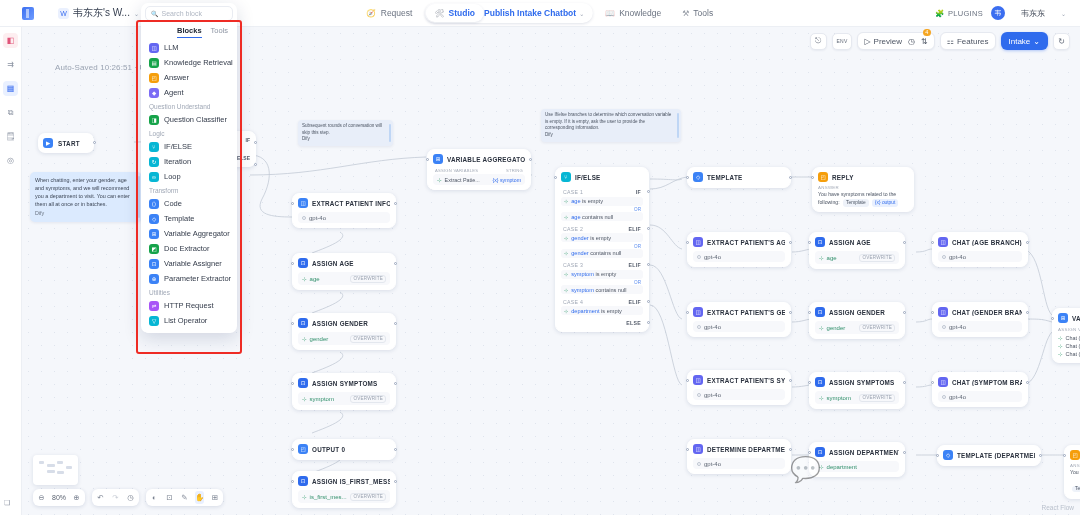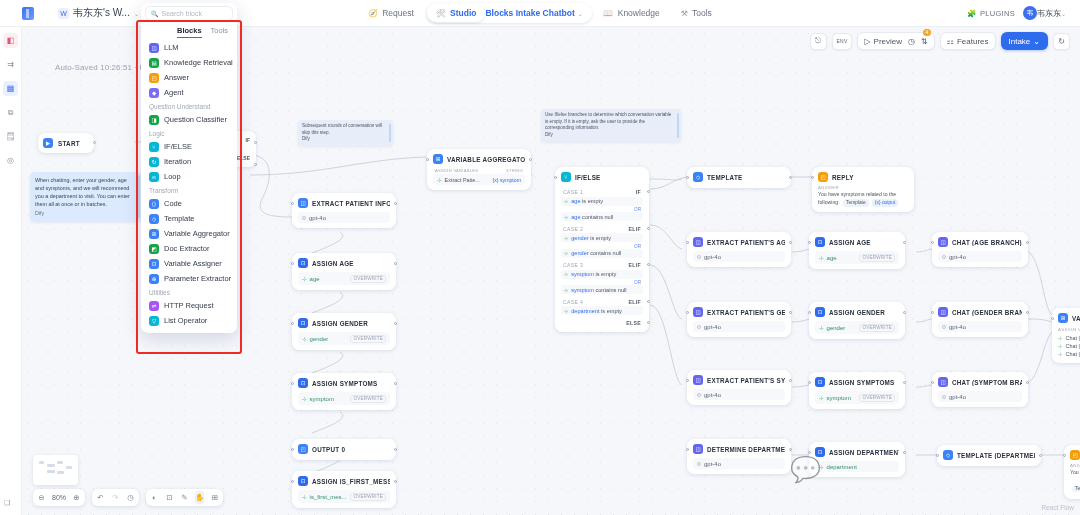--- a/index.html
+++ b/index.html
@@ -59,21 +59,21 @@
     font-size: 8.5px; color: #6b7381; cursor: pointer; white-space: nowrap;
   }
   .nav-item.active { background: #fff; box-shadow: 0 1px 3px rgba(20,40,90,.13); }
   .nav-item.active .nav-label { color: #2f6bed; font-weight: bold; }
   .nav-ico { font-size: 8px; opacity: .75; }
   .nav-app { font-size: 8.5px; color: #2f6bed; font-weight: bold; }
   .nav-group { display:flex; align-items:center; background:#fff; border-radius:13px; box-shadow:0 1px 3px rgba(20,40,90,.13); padding:1px 4px 1px 1px; }
 
   .right-group { display: flex; align-items: center; gap: 8px; margin-left: auto; margin-right: 14px; }
   .plugins { display: flex; align-items: center; gap: 3px; font-size: 7.5px; color: #6b7381; letter-spacing:.3px;}
-  .avatar-chip { display: flex; align-items: center; gap: 0; }
+  .avatar-chip { display: flex; align-items: center; gap: 16px; }
   .avatar {
     width: 14px; height: 14px; border-radius: 50%;
     background: #3b6ef0; color: #fff; font-size: 6.5px;
     display: flex; align-items: center; justify-content: center;
   }
   .avatar-name { font-size: 8px; color: #444c5a; }
 
   
   .rail {
     position: absolute; left: 0; top: 27px; width: 22px; height: 488px;
@@ -798,21 +798,21 @@
     <div class="nav" style="position:absolute;left:50%;transform:translateX(-50%);">
       <div class="nav-item">
         <span class="nav-ico">🧭</span>
         <span class="nav-label">Request</span>
       </div>
       <div class="nav-group">
         <div class="nav-item active">
           <span class="nav-ico">🛠</span>
           <span class="nav-label">Studio</span>
         </div>
-        <span class="nav-app">Blocks Intake Chatbot</span>
+        <span class="nav-app">Publish Intake Chatbot</span>
         <span class="caret" style="margin:0 5px 0 3px">⌄</span>
       </div>
       <div class="nav-item">
         <span class="nav-ico">📖</span>
         <span class="nav-label">Knowledge</span>
       </div>
       <div class="nav-item">
         <span class="nav-ico">⚒</span>
         <span class="nav-label">Tools</span>
       </div>

